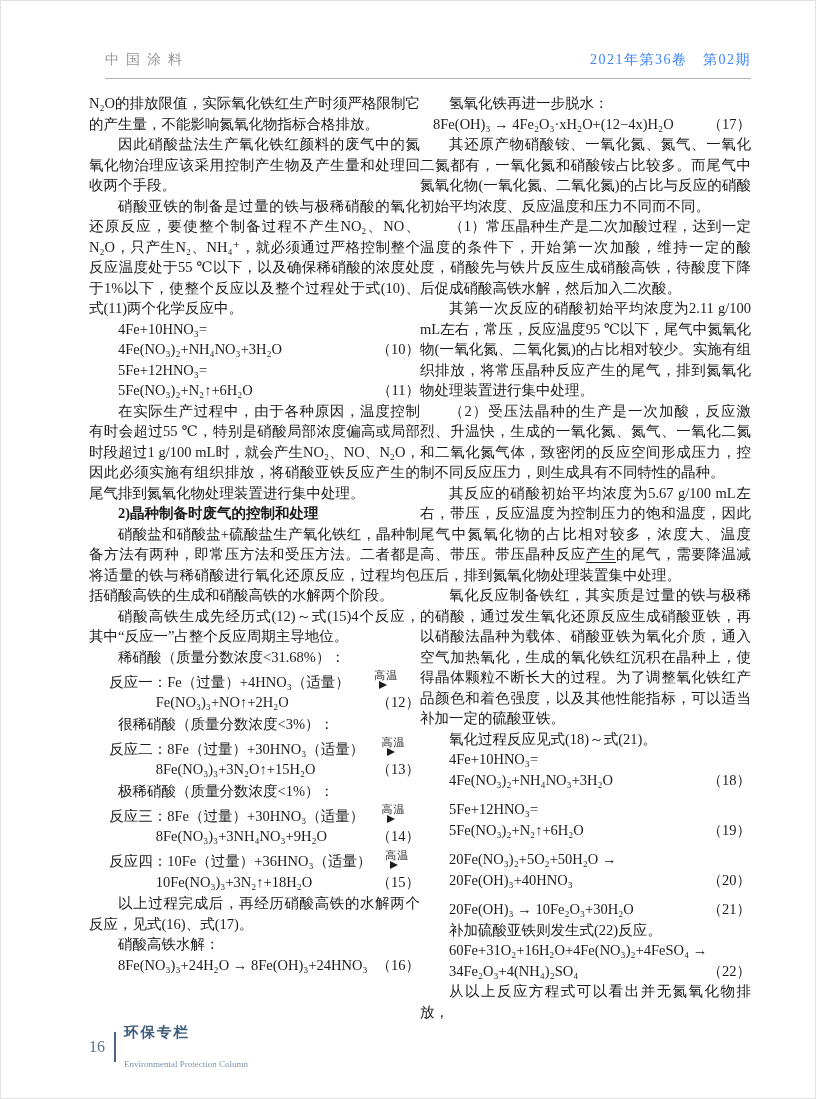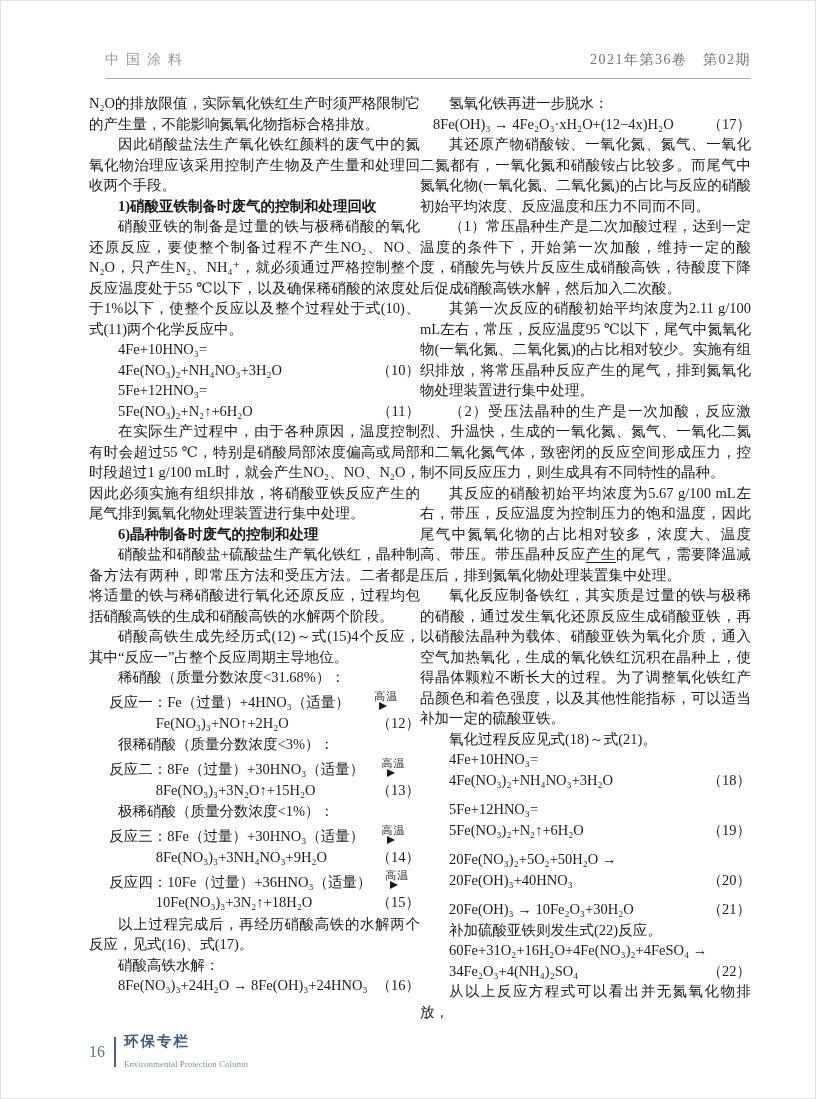--- a/index.html
+++ b/index.html
@@ -9,21 +9,21 @@
     font-family:"Liberation Serif","DejaVu Serif",serif;color:#1b1b1b;
   }
   
   .header{
     position:absolute;top:50px;left:104px;right:64px;
     display:flex;justify-content:space-between;align-items:flex-end;
     border-bottom:1px solid #adadad;padding-bottom:9px;
     font-size:14px;color:#979797;
   }
   .journal{letter-spacing:7px;}
-  .issue{letter-spacing:1.5px;color:#737373;}
+  .issue{letter-spacing:1.5px;color:#3b82f6;}
   
   .content{
     position:absolute;top:92px;left:88px;right:64px;
     display:flex;gap:0;
   }
   .col{flex:1;min-width:0;font-size:14.5px;line-height:20.5px;text-align:justify;}
   .col p{margin:0;text-indent:2em;}
   .col p.noind{text-indent:0;}
   .col p.hd{font-weight:bold;}
   
@@ -44,57 +44,56 @@
   }
   .rxn-prod{display:flex;padding-left:4.6em;white-space:nowrap;}
   .rxn-prod .enum{margin-left:auto;padding-left:4px;}
   .ul{text-decoration:underline;text-underline-offset:3px;}
   
   .footer{position:absolute;left:88px;bottom:28px;display:flex;align-items:center;}
   .pagenum{font-size:16px;color:#587593;margin-right:9px;}
   .fbar{width:2px;height:30px;background:#486482;margin-right:8px;}
   .ftitles{display:flex;flex-direction:column;justify-content:space-between;}
   .ftitle{font-size:14.5px;font-weight:bold;color:#3f5c7b;line-height:17px;letter-spacing:2px;font-family:"Liberation Sans","DejaVu Sans",sans-serif;}
-  .fsub{font-size:9px;color:#7c93aa;line-height:12px;margin-top:8px;}
+  .fsub{font-size:9px;color:#7c93aa;line-height:12px;margin-top:17px;}
 </style>
 </head>
 <body>
 
 <div class="page">
 
   <div class="header">
     <span class="journal">中国涂料</span>
     <span class="issue">2021年第36卷　第02期</span>
   </div>
 
   <div class="content">
 
     <div class="col">
       <p class="noind">N₂O的排放限值，实际氧化铁红生产时须严格限制它的产生量，不能影响氮氧化物指标合格排放。</p>
       <p>因此硝酸盐法生产氧化铁红颜料的废气中的氮氧化物治理应该采用控制产生物及产生量和处理回收两个手段。</p>
-      <p class="hd">1)硝酸亚铁制备时废气的控制和处理回收</p>
       <p>硝酸亚铁的制备是过量的铁与极稀硝酸的氧化还原反应，要使整个制备过程不产生NO₂、NO、N₂O，只产生N₂、NH₄⁺，就必须通过严格控制整个反应温度处于55 ℃以下，以及确保稀硝酸的浓度处于1%以下，使整个反应以及整个过程处于式(10)、式(11)两个化学反应中。</p>
 
       <div class="eq">
           <span class="ebody">4Fe+10HNO₃=</span>
         </div>
       <div class="eq">
           <span class="ebody">4Fe(NO₃)₂+NH₄NO₃+3H₂O</span>
           <span class="enum">（10）</span>
         </div>
       <div class="eq">
           <span class="ebody">5Fe+12HNO₃=</span>
         </div>
       <div class="eq">
           <span class="ebody">5Fe(NO₃)₂+N₂↑+6H₂O</span>
           <span class="enum">（11）</span>
         </div>
 
       <p>在实际生产过程中，由于各种原因，温度控制有时会超过55 ℃，特别是硝酸局部浓度偏高或局部时段超过1 g/100 mL时，就会产生NO₂、NO、N₂O，因此必须实施有组织排放，将硝酸亚铁反应产生的尾气排到氮氧化物处理装置进行集中处理。</p>
-      <p class="hd">6)晶种制备时废气的控制和处理</p>
+      <p class="hd">2)晶种制备时废气的控制和处理</p>
       <p>硝酸盐和硝酸盐+硫酸盐生产氧化铁红，晶种制备方法有两种，即常压方法和受压方法。二者都是将适量的铁与稀硝酸进行氧化还原反应，过程均包括硝酸高铁的生成和硝酸高铁的水解两个阶段。</p>
       <p>硝酸高铁生成先经历式(12)～式(15)4个反应，其中“反应一”占整个反应周期主导地位。</p>
       <p>稀硝酸（质量分数浓度&lt;31.68%）：</p>
 
       <div class="rxn">
         <div class="rxn-top">
           <span>反应一：</span>
             <span>Fe（过量）+4HNO₃（适量）</span>
           <span class="rxn-arrow">
             <span class="rxn-cond">高温</span>

